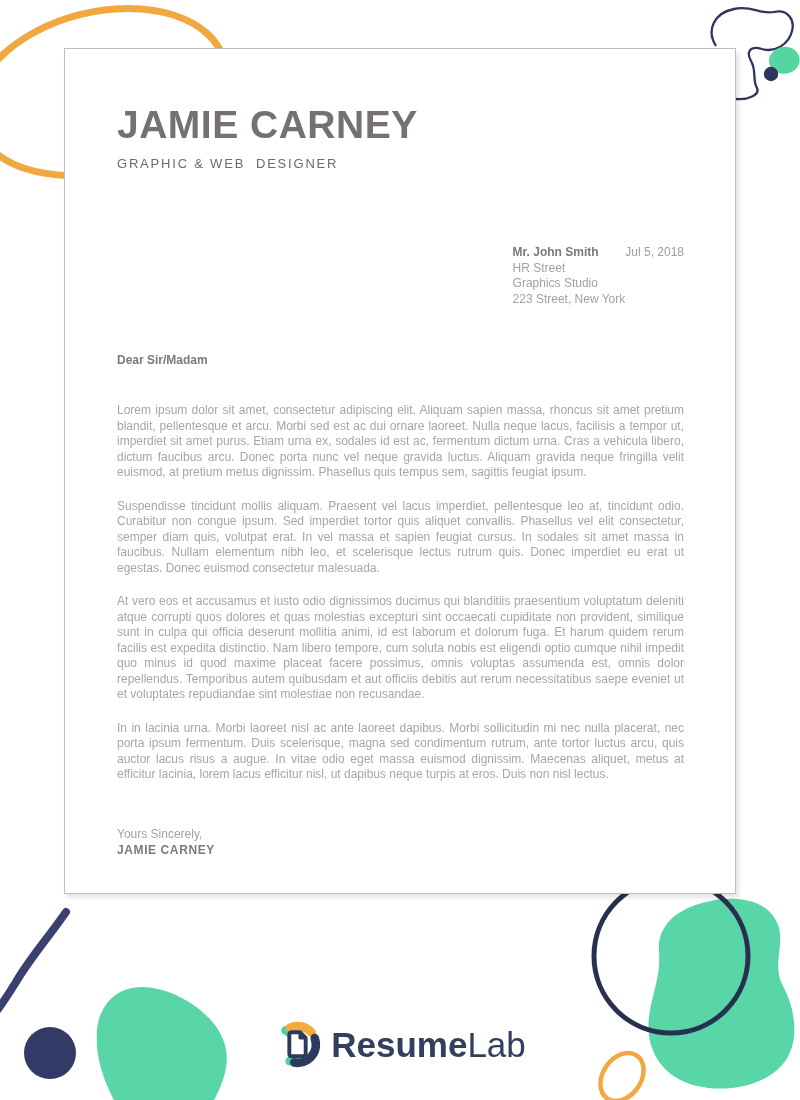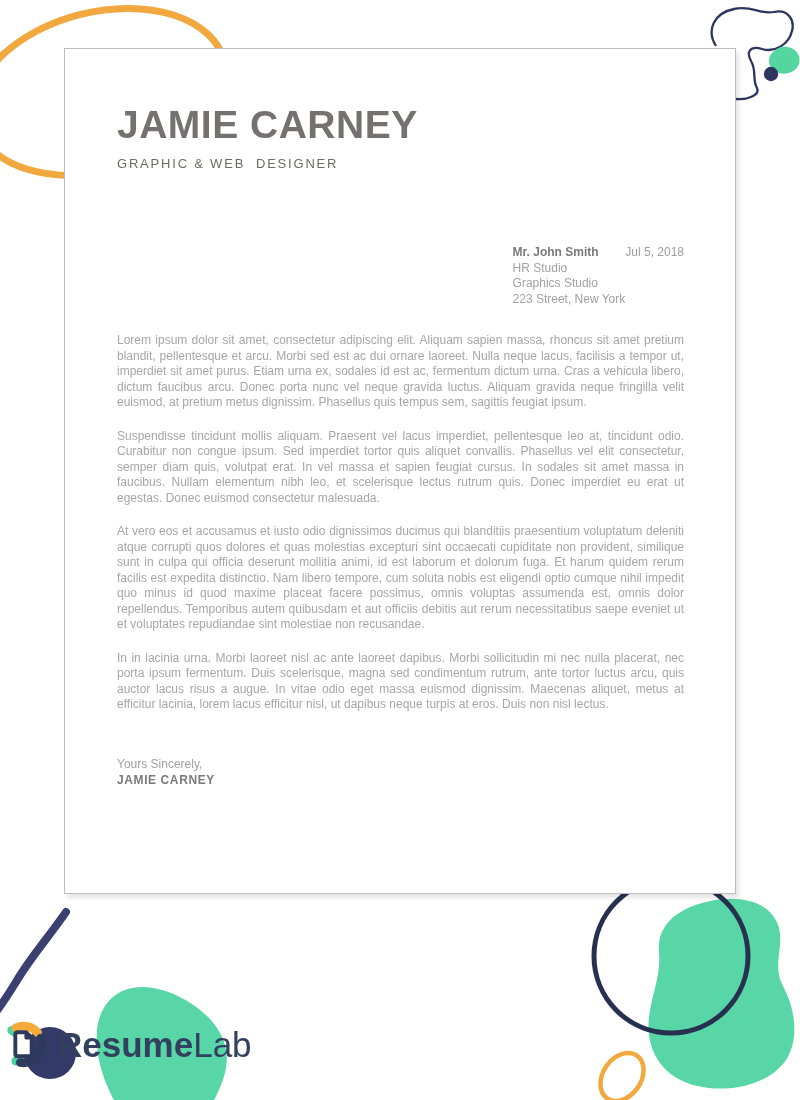--- a/index.html
+++ b/index.html
@@ -27,30 +27,30 @@
     display:flex;justify-content:flex-end;align-items:flex-start;
     margin-top:74px;font-size:12px;line-height:15.5px;color:#a2a2a2;
   }
   .recipient-name{font-weight:700;color:#7a7a7a;}
   .date{color:#9d9d9d;font-size:12px;}
   .salutation{margin-top:46px;font-size:12px;font-weight:700;color:#7a7a7a;}
   .para{
     margin:18px 0 0 0;font-size:12px;line-height:15.5px;color:#a6a6a6;
     text-align:justify;
   }
-  .para.first{margin-top:26px;}
+  .para.first{margin-top:36px;}
   .closing{margin-top:44px;font-size:12px;line-height:15.5px;color:#a2a2a2;}
   .signature{
     margin-top:1px;font-size:12px;line-height:15.5px;font-weight:700;
     color:#7a7a7a;letter-spacing:0.6px;
   }
   
   .footer{
     position:absolute;left:0;right:0;top:1021px;z-index:3;
-    display:flex;align-items:center;gap:10px;
+    display:flex;justify-content:center;align-items:center;gap:10px;
   }
   .wordmark{font-size:35px;color:#32405d;line-height:47px;}
   .wordmark .bold{font-weight:700;}
   .wordmark .light{font-weight:400;}
 </style>
 </head>
 <body>
 
 <svg class="decor" width="800" height="1100" viewBox="0 0 800 1100" aria-hidden="true">
 
@@ -75,27 +75,28 @@
   <ellipse cx="622" cy="1077" rx="19" ry="26" fill="none" stroke="#f1a93f" stroke-width="4.5" transform="rotate(35 622 1077)"></ellipse>
 </svg>
 
 <div class="sheet">
   <h1 class="name">JAMIE CARNEY</h1>
   <div class="subtitle">GRAPHIC &amp; WEB  DESIGNER</div>
 
   <div class="addr-row">
     <div class="recipient">
       <div class="recipient-name">Mr. John Smith</div>
-      <div>HR Studio</div>
+      <div>HR Street</div>
       <div>Graphics Studio</div>
       <div>223 Street, New York</div>
     </div>
     <div class="date">Jul 5, 2018</div>
   </div>
 
+  <div class="salutation">Dear Sir/Madam</div>
 
   <p class="para first">Lorem ipsum dolor sit amet, consectetur adipiscing elit. Aliquam sapien massa, rhoncus sit amet pretium blandit, pellentesque et arcu. Morbi sed est ac dui ornare laoreet. Nulla neque lacus, facilisis a tempor ut, imperdiet sit amet purus. Etiam urna ex, sodales id est ac, fermentum dictum urna. Cras a vehicula libero, dictum faucibus arcu. Donec porta nunc vel neque gravida luctus. Aliquam gravida neque fringilla velit euismod, at pretium metus dignissim. Phasellus quis tempus sem, sagittis feugiat ipsum.</p>
   <p class="para">Suspendisse tincidunt mollis aliquam. Praesent vel lacus imperdiet, pellentesque leo at, tincidunt odio. Curabitur non congue ipsum. Sed imperdiet tortor quis aliquet convallis. Phasellus vel elit consectetur, semper diam quis, volutpat erat. In vel massa et sapien feugiat cursus. In sodales sit amet massa in faucibus. Nullam elementum nibh leo, et scelerisque lectus rutrum quis. Donec imperdiet eu erat ut egestas. Donec euismod consectetur malesuada.</p>
   <p class="para">At vero eos et accusamus et iusto odio dignissimos ducimus qui blanditiis praesentium voluptatum deleniti atque corrupti quos dolores et quas molestias excepturi sint occaecati cupiditate non provident, similique sunt in culpa qui officia deserunt mollitia animi, id est laborum et dolorum fuga. Et harum quidem rerum facilis est expedita distinctio. Nam libero tempore, cum soluta nobis est eligendi optio cumque nihil impedit quo minus id quod maxime placeat facere possimus, omnis voluptas assumenda est, omnis dolor repellendus. Temporibus autem quibusdam et aut officiis debitis aut rerum necessitatibus saepe eveniet ut et voluptates repudiandae sint molestiae non recusandae.</p>
   <p class="para">In in lacinia urna. Morbi laoreet nisl ac ante laoreet dapibus. Morbi sollicitudin mi nec nulla placerat, nec porta ipsum fermentum. Duis scelerisque, magna sed condimentum rutrum, ante tortor luctus arcu, quis auctor lacus risus a augue. In vitae odio eget massa euismod dignissim. Maecenas aliquet, metus at efficitur lacinia, lorem lacus efficitur nisl, ut dapibus neque turpis at eros. Duis non nisl lectus.</p>
 
   <div class="closing">Yours Sincerely,</div>
   <div class="signature">JAMIE CARNEY</div>
 </div>
 

